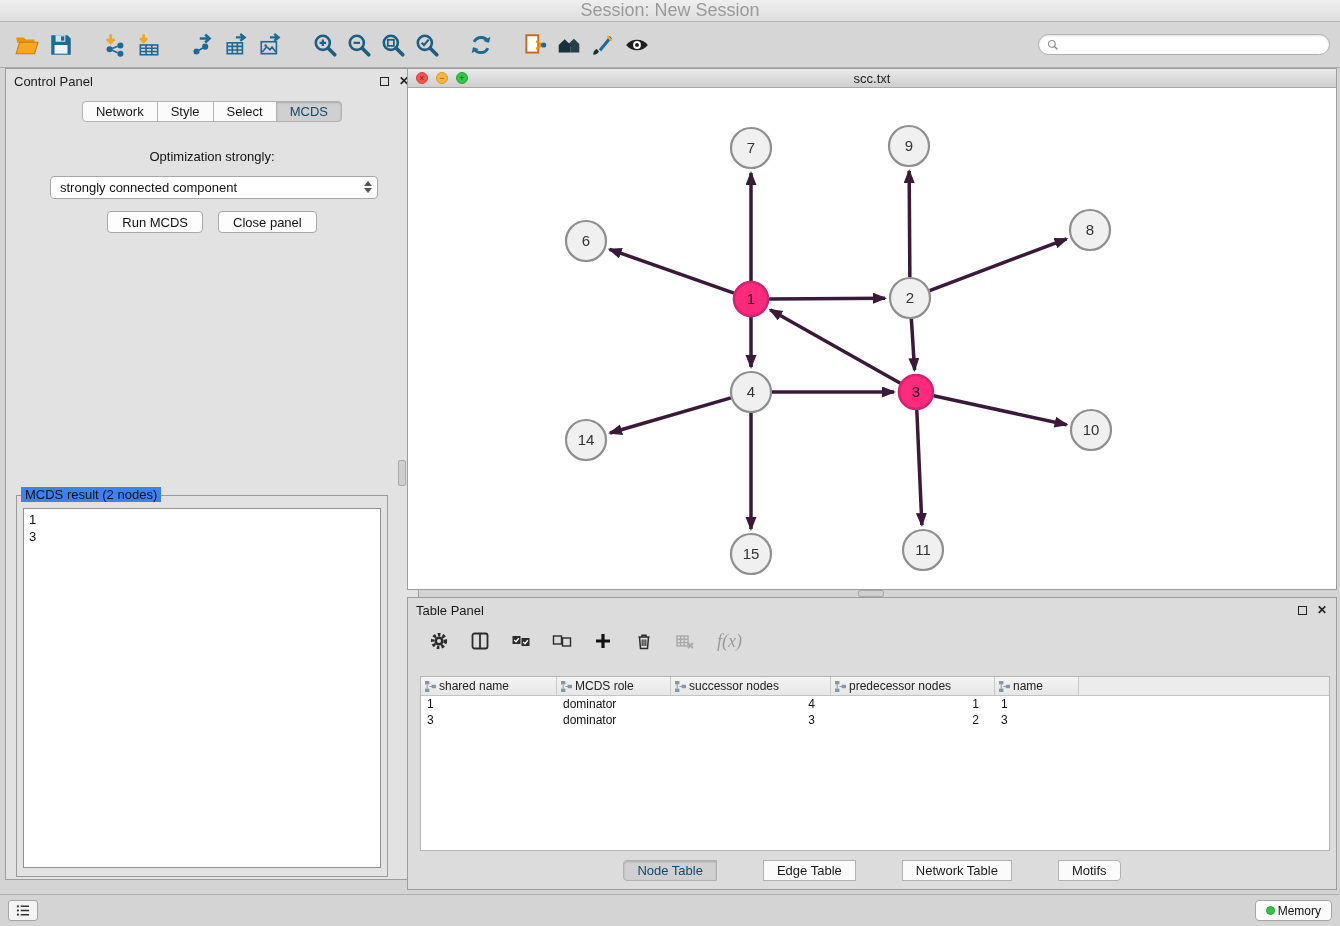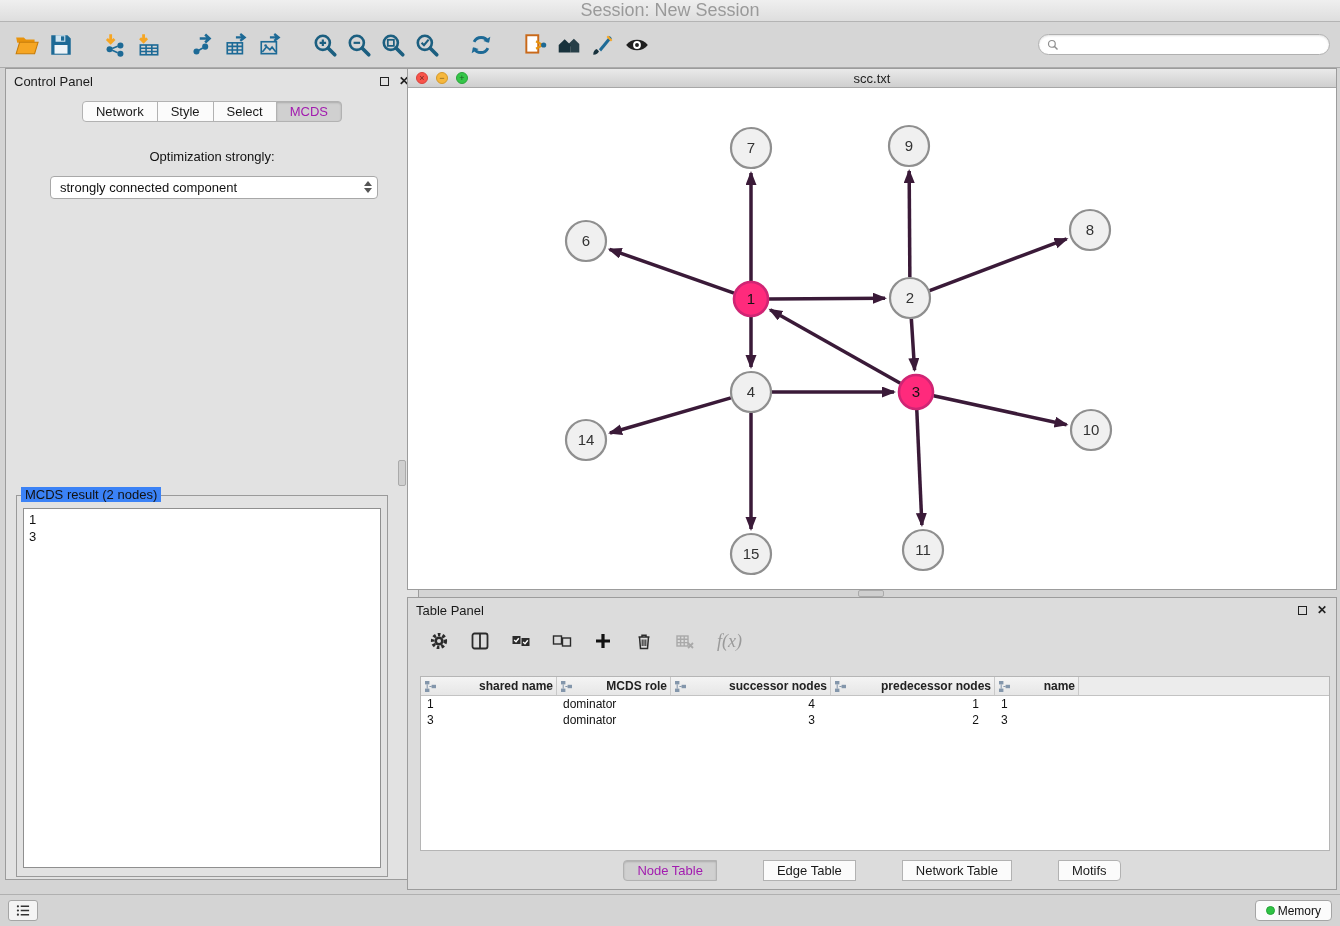--- a/index.html
+++ b/index.html
@@ -36,21 +36,21 @@
   .restore-box { width:9px; height:9px; border:1.5px solid #222; }
 
   
   .control-panel { position:absolute; left:5px; top:68px; width:414px; height:812px;
     background:#e2e2e2; border:1px solid #9c9c9c; }
   .cp-tabs { display:flex; justify-content:center; margin-top:8px; }
   .tab { height:21px; padding:0 13px; display:flex; align-items:center; font-size:13px;
     background:#fbfbfb; border:1px solid #b2b2b2; margin-left:-1px; color:#1a1a1a; }
   .tab:first-child { border-radius:4px 0 0 4px; margin-left:0; }
   .tab:last-child { border-radius:0 4px 4px 0; }
-  .tab.active { background:#d0d0d0; color:#a21caf;
+  .tab.active { background:#d0d0d0; color:#0c4a6e;
     box-shadow:inset 0 1px 2px rgba(0,0,0,.18); }
   .cp-opt-label { text-align:center; font-size:13px; margin-top:27px; color:#111; }
   .cp-select { position:relative; margin:12px 40px 0 44px; height:23px; background:#fff;
     border:1px solid #a8a8a8; border-radius:4px; display:flex; align-items:center;
     padding:0 22px 0 9px; font-size:13px; color:#111; }
   .stepper { position:absolute; right:5px; top:4px; display:flex; flex-direction:column; gap:2px; }
   .stepper i { display:block; width:0; height:0; border-left:4px solid transparent;
     border-right:4px solid transparent; }
   .stepper .up { border-bottom:5px solid #555; }
   .stepper .down { border-top:5px solid #555; }
@@ -91,21 +91,21 @@
   .tp-toolbar { display:flex; align-items:center; height:38px; padding:0 0 0 18px; gap:15px; }
   .tpbtn { width:26px; height:26px; display:flex; align-items:center; justify-content:center; }
   .tpbtn svg { width:20px; height:20px; }
   .fx-label { font-family:"Liberation Serif", serif; font-style:italic; font-size:18px;
     color:#9a9a9a; margin-left:4px; }
   .tp-table { position:absolute; left:12px; top:78px; right:6px; bottom:38px;
     background:#fff; border:1px solid #b5b5b5; overflow:hidden; }
   .thead { display:flex; background:#ececec; border-bottom:1px solid #c3c3c3; height:19px; }
   .th { display:flex; align-items:center; border-right:1px solid #c9c9c9;
     background:linear-gradient(#f4f4f4,#e6e6e6); padding:0 3px; font-size:12px; color:#222; }
-  .th .th-label { flex:1; text-align:right;font-weight:bold; }
+  .th .th-label { flex:1; text-align:left; }
   .col-icon { width:13px; height:13px; flex:none; margin-right:2px; }
   .trow { display:flex; height:16px; font-size:12px; color:#111; align-items:center; }
   .cell { padding:0 6px; overflow:hidden; white-space:nowrap; }
   .col0 { width:136px; } .col1 { width:114px; } .col2 { width:160px; }
   .col3 { width:164px; } .col4 { width:84px; }
   .cell.col2, .cell.col3 { text-align:right; padding-right:16px; }
   .tp-tabs { position:absolute; left:0; right:0; bottom:8px; display:flex; justify-content:center;gap:47px; }
 
   
   .statusbar { position:absolute; left:0; bottom:0; width:100%; height:32px;
@@ -282,20 +282,24 @@
         <div class="tab">Select</div>
         <div class="tab active">MCDS</div>
       </div>
     <div class="cp-opt-label">Optimization strongly:</div>
     <div class="cp-select">
       <span>strongly connected component</span>
       <span class="stepper">
           <i class="up"></i>
           <i class="down"></i>
         </span>
+    </div>
+    <div class="cp-buttons">
+      <div class="btn">Run MCDS</div>
+      <div class="btn">Close panel</div>
     </div>
     <div class="cp-result">
       <span class="cp-result-legend">MCDS result (2 nodes)</span>
       <div class="cp-result-box" id="mcds-result-box">
           <div>1</div>
           <div>3</div>
         </div>
     </div>
   </div>
 

